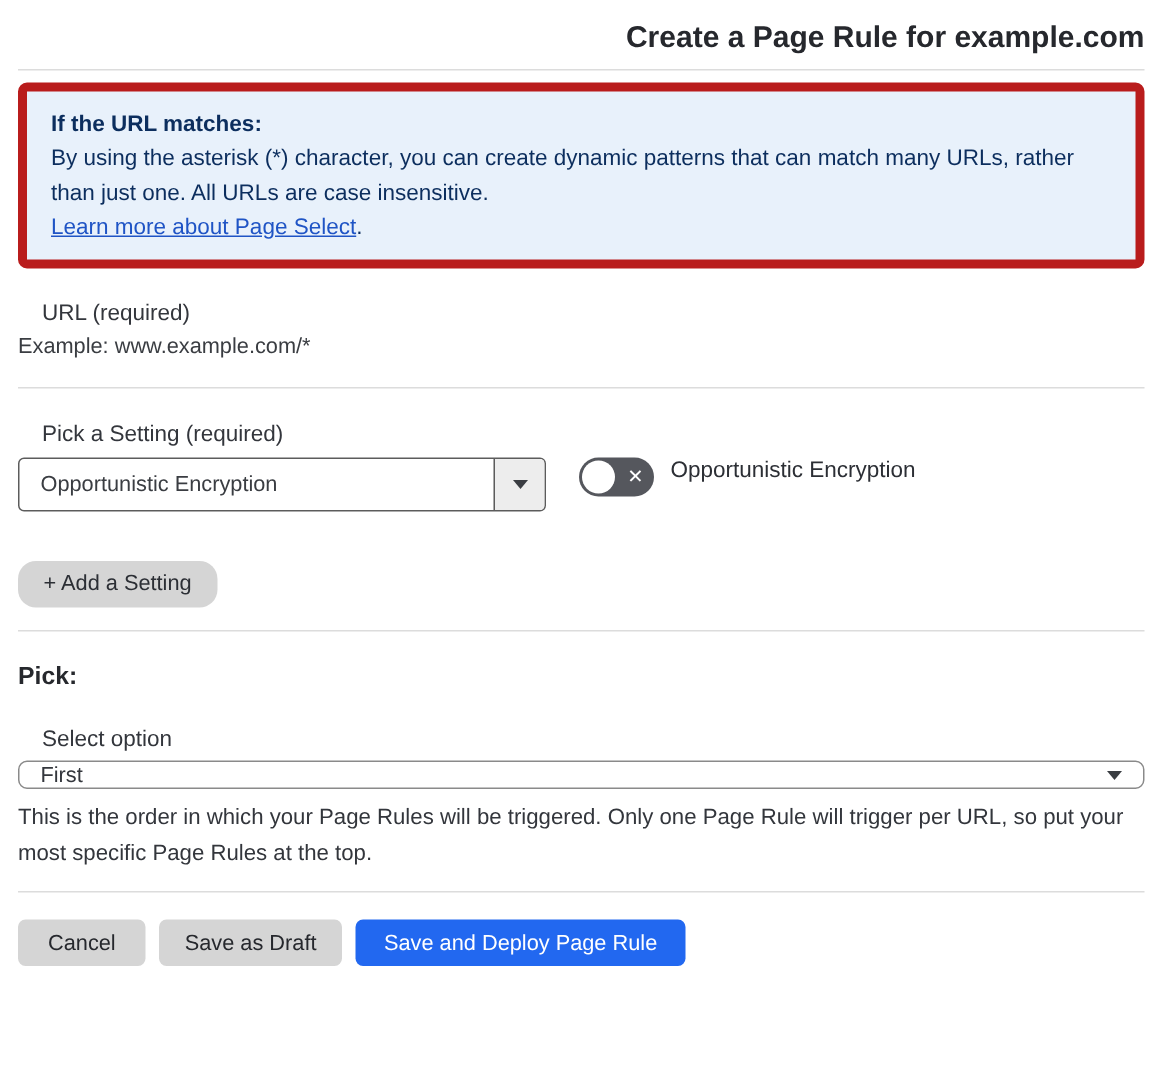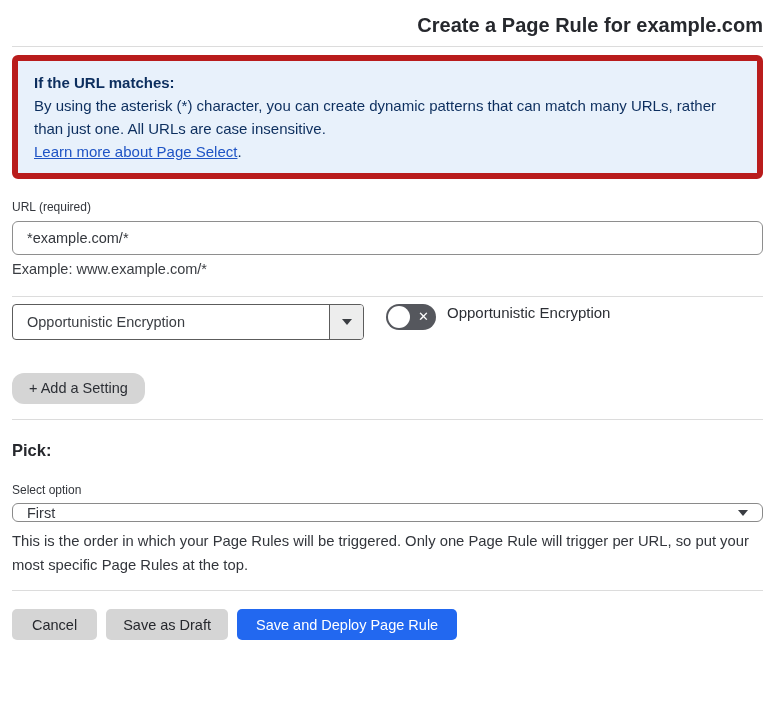--- a/index.html
+++ b/index.html
@@ -44,22 +44,23 @@
   }
   .info-box .info-heading { font-weight: bold; }
   .info-box a.info-link {
     color: #1f54c5;
     text-decoration: underline;
     cursor: pointer;
   }
 
   .field-label {
     margin-top: 21px;
-    font-size: 12px;
+    font-size: 15px;
     color: #33363c;
+    margin-left: 16px;
   }
 
   .url-input {
     display: block;
     width: 100%;
     height: 34px;
     margin-top: 7px;
     border: 1px solid #8e8e8e;
     border-radius: 6px;
     padding: 0 14px;
@@ -240,27 +241,27 @@
   <hr class="divider after-title">
 
   <div class="info-box">
     <div class="info-heading">If the URL matches:</div>
     <div class="info-body">By using the asterisk (*) character, you can create dynamic patterns that can match many URLs, rather than just one. All URLs are case insensitive.</div>
     <div class="info-link-line"><a class="info-link">Learn more about Page Select</a><span>.</span></div>
   </div>
 
   <div class="field-label">URL (required)</div>
 
-  <input class="url-input" type="text" value="*example.com/*" style="">
 
   <div class="field-hint">Example: www.example.com/*</div>
 
   <hr class="divider after-url">
 
 
+  <div class="field-label picker-label">Pick a Setting (required)</div>
 
   <div class="setting-row">
     <div class="dropdown">
       <span class="dropdown-value">Opportunistic Encryption</span>
       <span class="dropdown-arrow-btn">
         <span class="tri-down"></span>
       </span>
     </div>
 
     <div class="toggle">

